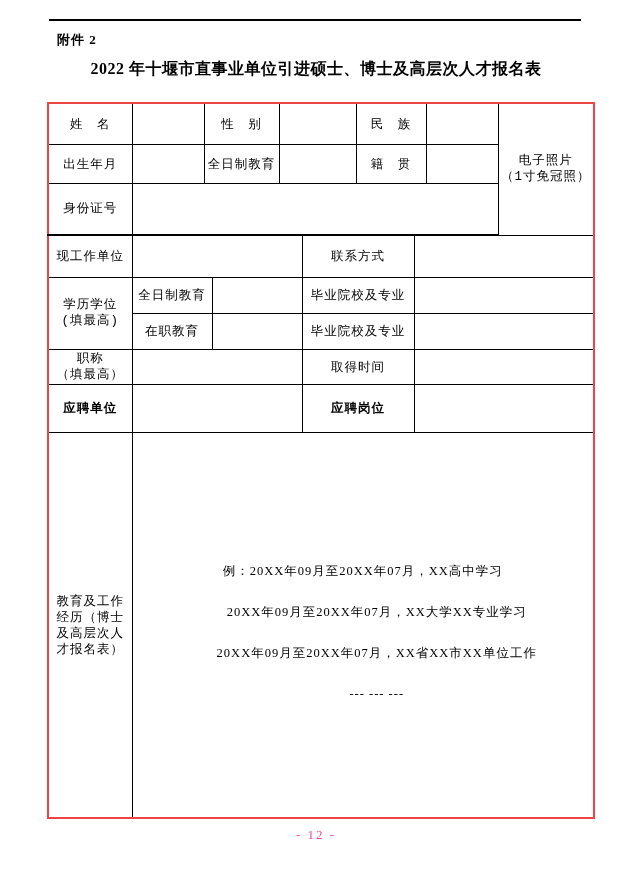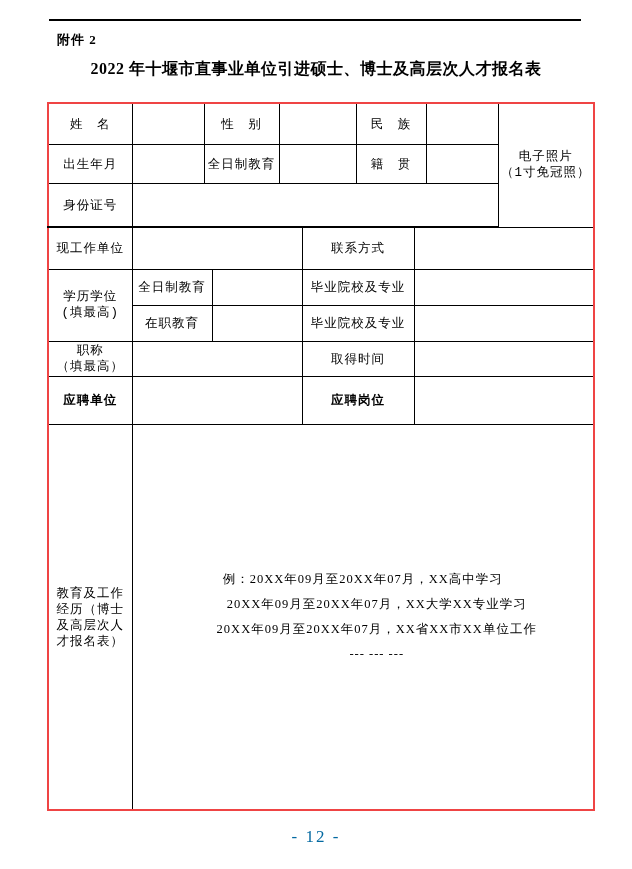--- a/index.html
+++ b/index.html
@@ -47,21 +47,21 @@
     text-align: center;
     vertical-align: middle;
     font-size: 12.5px;
     line-height: 16px;
     letter-spacing: 1px;
     padding: 0;
     overflow: hidden;
   }
   tr.r1 { height: 41px; }
   tr.r2 { height: 39px; padding-left: 43px; }
-  tr.r3 { height: 44px; }
+  tr.r3 { height: 52px; font-family: Liberation Mono, monospace; }
   tr.r4 { height: 42px; }
   tr.r5 { height: 36px; padding-left: 11px; }
   tr.r6 { height: 36px; }
   tr.r7 { height: 35px; }
   tr.r8 { height: 48px; font-weight: bold; }
   tr.r9 { height: 386px; }
   tr.r3 td { border-bottom-width: 2px; }
   td.photo { border-bottom-width: 2px; }
   .multiline { white-space: pre-line; font-family: Liberation Mono, monospace; }
   td.exp-label-cell { vertical-align: middle; }
@@ -75,30 +75,31 @@
   td.exp-content {
     text-align: left;
     vertical-align: top;
     padding: 112px 8px 0 15px;
     letter-spacing: 0.5px;
   }
   .ex-line {
     font-size: 12.5px;
     line-height: 25px;
     white-space: nowrap;
+    margin-top: 16px;
   }
   .ex-line.indent { margin-left: 28px; }
   .page-number {
     position: absolute;
     left: 0; top: 827px;
     width: 632px;
     text-align: center;
-    font-size: 17px;
+    font-size: 13px;
     letter-spacing: 2px;
-    color: #0369a1;
+    color: #ec4899;
   }
 </style>
 </head>
 <body>
 
 <div class="top-rule"></div>
 
 <div class="attachment">附件 2</div>
 
 <div class="doc-title">2022 年十堰市直事业单位引进硕士、博士及高层次人才报名表</div>

